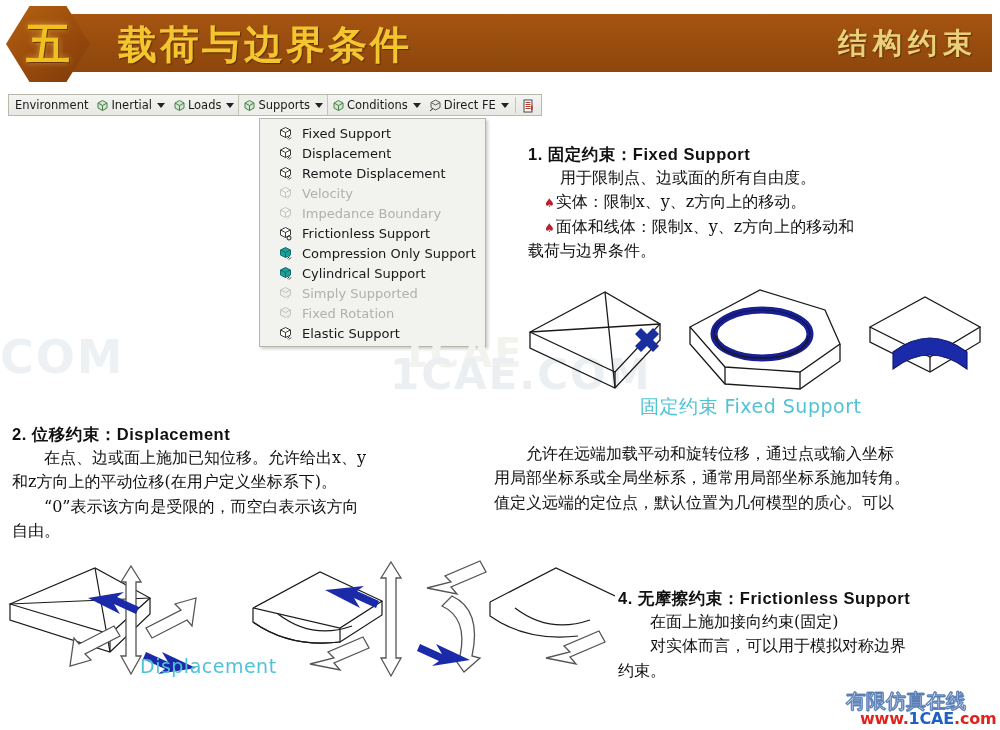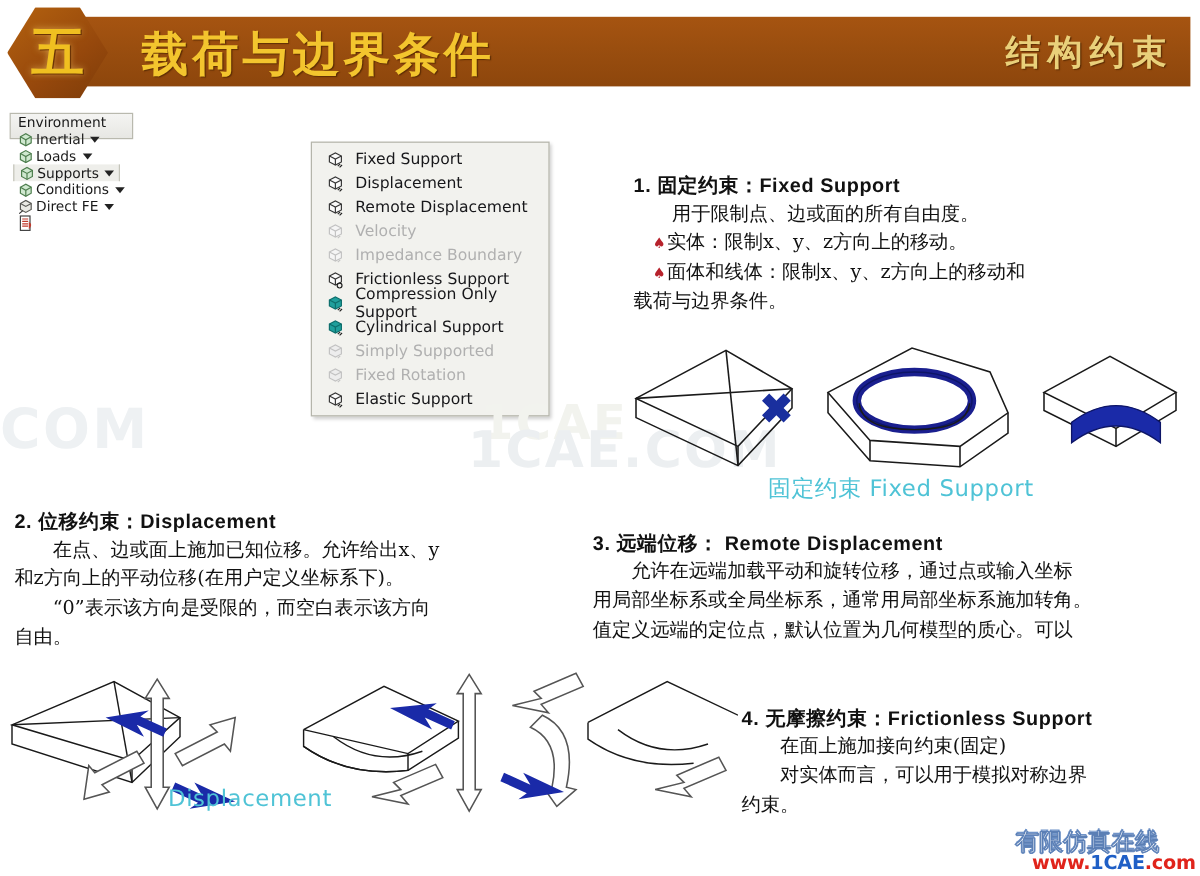--- a/index.html
+++ b/index.html
@@ -40,26 +40,25 @@
     position:absolute;right:22px;top:24px;
     font-family:"DejaVu Serif","Liberation Serif",serif;
     font-size:29px;font-weight:bold;letter-spacing:6px;
     color:#e9d07a;
     text-shadow:1px 1px 1px #5d2d04;
   }
 
   
   .toolbar{
     position:absolute;left:8px;top:94px;height:22px;
-    display:flex;align-items:flex-start;
+    display:flex;align-items:center;
     background:linear-gradient(180deg,#f4f4f2 0%,#e7e7e3 100%);
     border:1px solid #b9b9ae;
     padding:0 2px;
     box-sizing:border-box;
-    flex-direction:column;
   }
   .tb-item{
     display:flex;align-items:center;gap:2px;
     height:20px;padding:0 4px;
     font-size:11.5px;color:#1a1a1a;
     font-family:"DejaVu Sans","Liberation Sans",sans-serif;
     white-space:nowrap;
   }
   .tb-item.active{
     background:#eeeeea;
@@ -67,25 +66,25 @@
   }
   .tb-sep{width:1px;height:16px;background:#c4c4ba;margin:0 2px;}
   .cubeicon{display:inline-block;width:13px;height:13px;position:relative;}
   .caret{
     width:0;height:0;border-left:4px solid transparent;border-right:4px solid transparent;
     border-top:5px solid #222;margin-left:3px;
   }
 
   
   .dropdown{
-    position:absolute;left:259px;top:118px;width:199px;
+    position:absolute;left:259px;top:118px;width:227px;
     background:#f2f2ee;
     border:1px solid #b5b5ab;
     box-shadow:2px 2px 3px rgba(0,0,0,.20);
-    padding:4px 0 3px 6px;box-sizing:border-box;
+    padding:4px 0 3px 12px;box-sizing:border-box;
   }
   .dd-item{
     display:flex;align-items:center;height:20px;padding:0 6px;
     font-size:13px;color:#17171a;
     font-family:"DejaVu Sans","Liberation Sans",sans-serif;
   }
   .dd-item .lbl{margin-left:9px;}
   .dd-item.disabled{color:#b0b0b0;}
   .dd-icon{width:15px;height:15px;flex:0 0 15px;}
 
@@ -435,21 +434,20 @@
 
   <div class="txt" id="blk2">
     <div class="sec-head mono">2. 位移约束：Displacement</div>
     <div class="sec-line indent1">在点、边或面上施加已知位移。允许给出x、y</div>
     <div class="sec-line">和z方向上的平动位移(在用户定义坐标系下)。</div>
     <div class="sec-line indent1">“0”表示该方向是受限的，而空白表示该方向</div>
     <div class="sec-line">自由。</div>
   </div>
 
   <div class="txt" id="blk3">
-    <div class="sec-head mono">3. 远端位移： Remote Displacement</div>
     <div class="sec-line indent1">允许在远端加载平动和旋转位移，通过点或输入坐标</div>
     <div class="sec-line">用局部坐标系或全局坐标系，通常用局部坐标系施加转角。</div>
     <div class="sec-line">值定义远端的定位点，默认位置为几何模型的质心。可以</div>
   </div>
 
   <div class="fig" id="fig-disp">
     <svg width="615" height="135" viewBox="0 0 615 135">
       <defs>
         <marker id="hollow" markerWidth="6" markerHeight="6" refX="3" refY="3" orient="auto">
           <path d="M0,0 L6,3 L0,6 z" fill="#fff" stroke="#333"></path>

